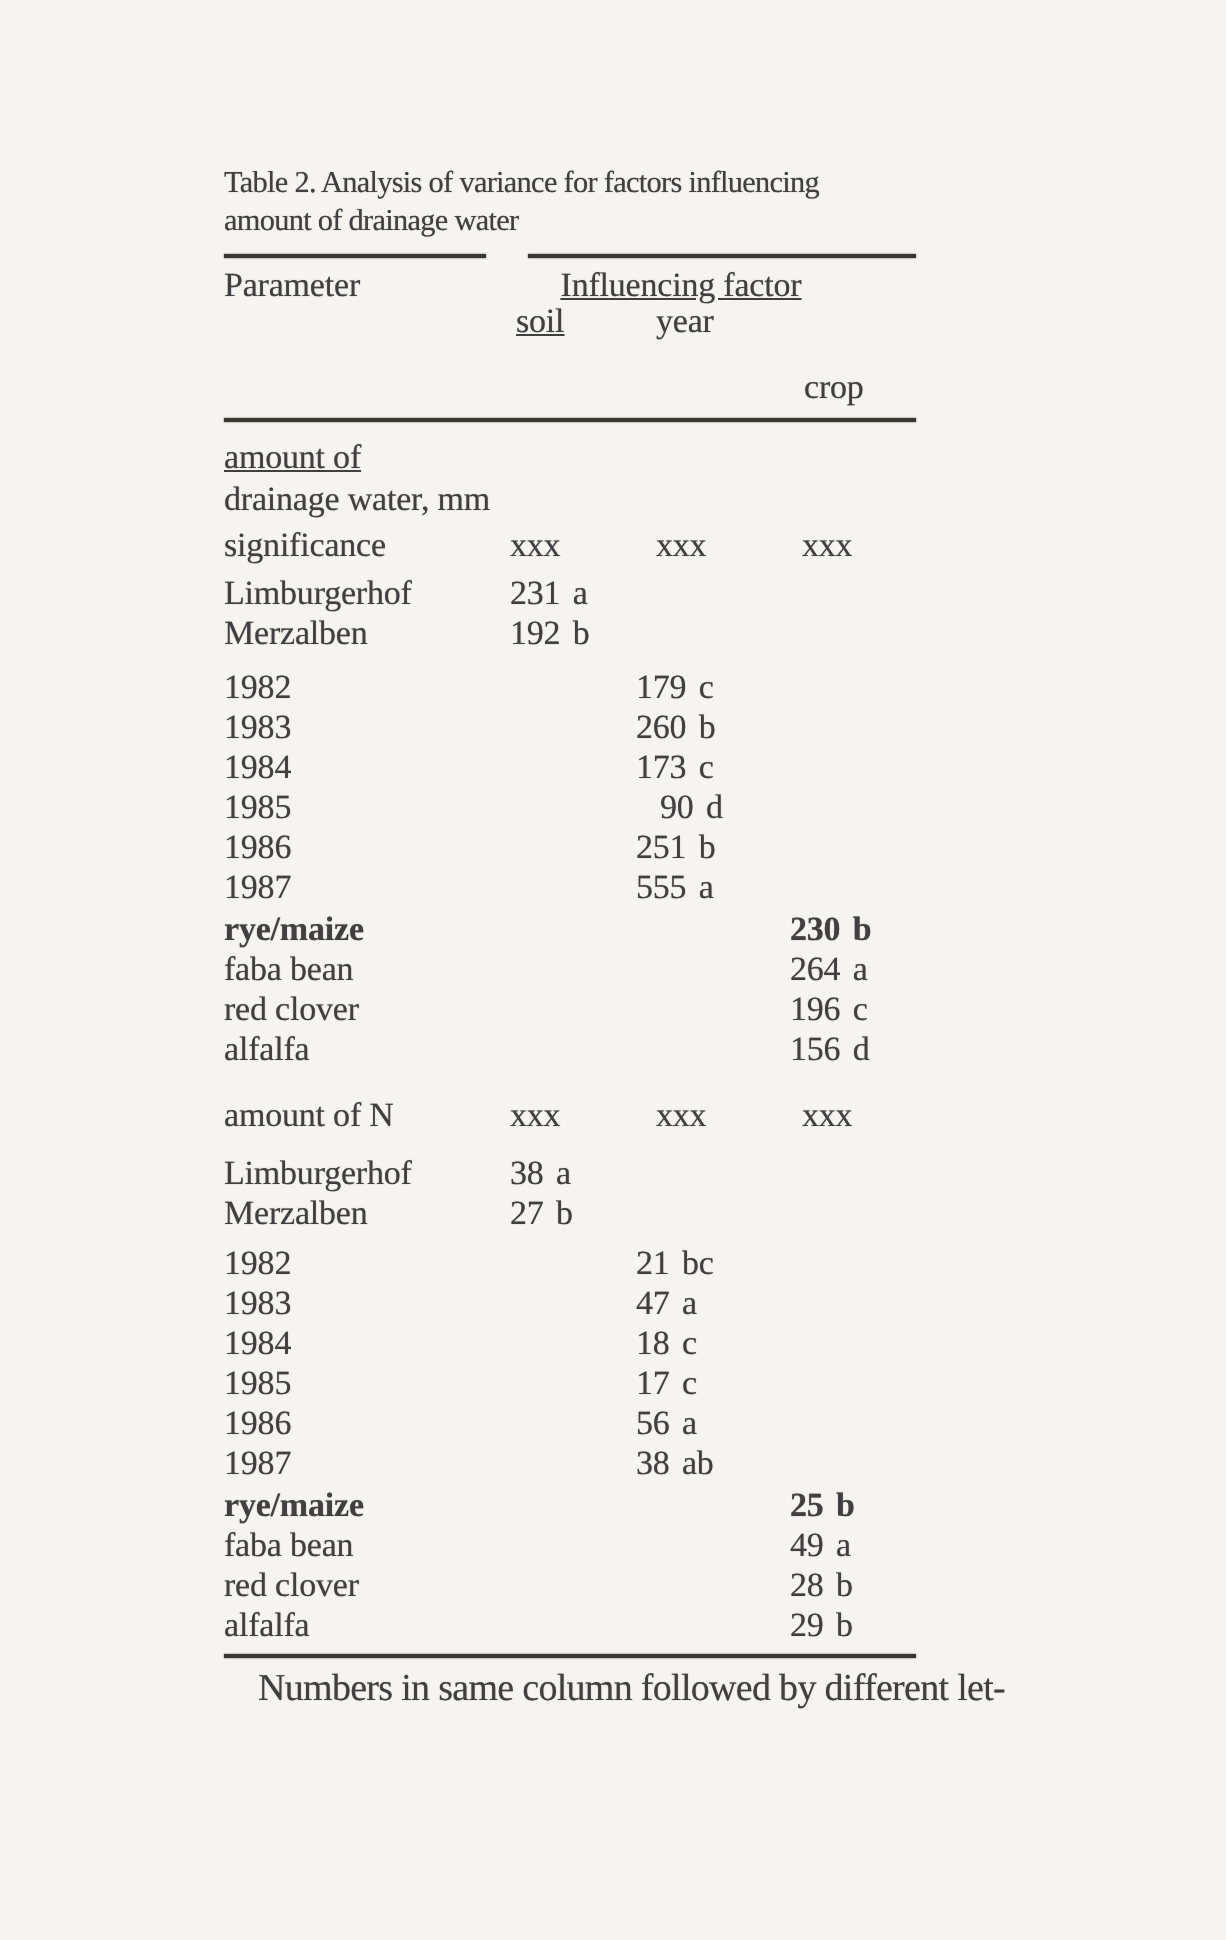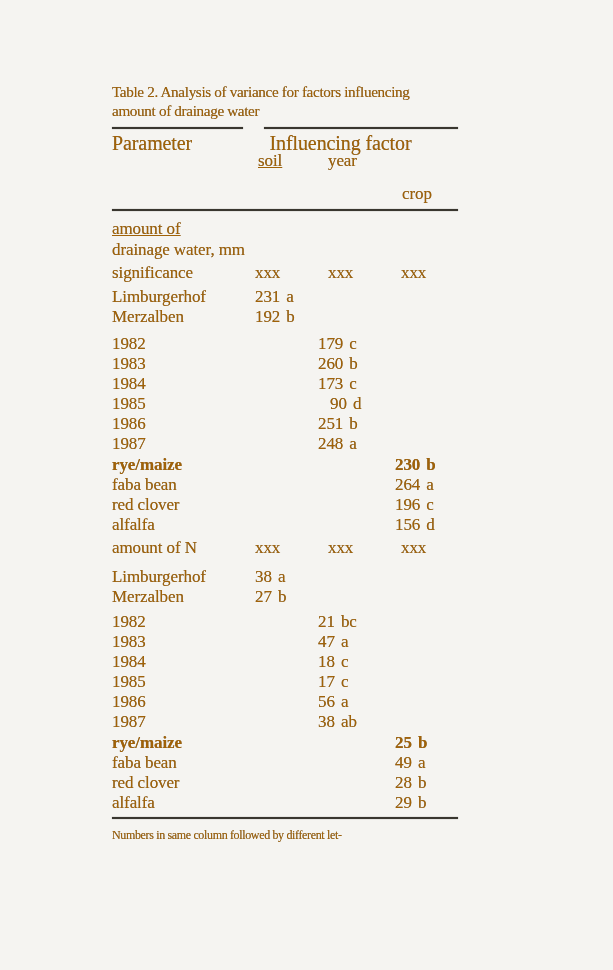--- a/index.html
+++ b/index.html
@@ -1,59 +1,59 @@
 <!DOCTYPE html>
 <html><head>
 <meta charset="utf-8">
 <style>
   html,body { margin:0; padding:0; }
   .page {
     position:relative;
     width:613px; height:970px;
     background:#f5f4f1;
     font-family:"Liberation Serif","DejaVu Serif",serif;
-    color:#a16207;
+    color:#404040;
     text-shadow:0 0 0.5px rgba(51,47,43,0.55);
     overflow:hidden;
   }
   .sheet { position:absolute; left:112px; top:82px; width:346px; }
   .nowrap { white-space:nowrap; }
 
   
   .cap { font-size:15.2px; line-height:19px; letter-spacing:-0.35px; }
   .cap-de { margin-top:3px; }
-  .footnote { margin-top:7px; font-size:12px; line-height:18.5px; letter-spacing:-0.35px; }
+  .footnote { margin-top:7px; font-size:19px; line-height:18.5px; letter-spacing:-0.35px;margin-left:17px; }
 
   
   .rule { height:2px; background:#39362f; box-shadow:0 0 1px rgba(57,54,47,0.8); }
   .rule-top { margin-top:7px; background:none; box-shadow:none; display:flex; }
   .rule-top .seg { height:2px; background:#39362f; box-shadow:0 0 1px rgba(57,54,47,0.8); }
   .seg-l { width:131px; margin-right:21px; }
   .seg-r { flex:1; }
   .rule-mid { margin-top:6px; }
   .rule-bot { margin-top:4px; }
 
   
   .trow { display:grid; grid-template-columns:143px 63px 77px 1fr; font-size:17px; letter-spacing:-0.1px; line-height:20px; }
-  .hrow1 { display:grid; grid-template-columns:143px 1fr; margin-top:5px; font-size:20px; letter-spacing:-0.1px; line-height:18px; }
-  .hrow1 .grp { text-align:center; padding-right:32px; }
+  .hrow1 { display:grid; grid-template-columns:143px 1fr; margin-top:5px; font-size:17px; letter-spacing:-0.1px; line-height:18px; }
+  .hrow1 .grp { text-align:center; padding-right:32px;text-decoration:underline; }
   .hrow2 { line-height:18px; }
   .sub1 { padding-left:3px;text-decoration:underline; } .sub2 { padding-left:10px; } .sub3 { padding-left:7px;margin-top:33px; }
   .c { white-space:nowrap; overflow:visible; }
   .val { word-spacing:2px; }
   .name-row { line-height:20.5px; }
   .sig-row { margin-top:3px; }
   .sx2 { padding-left:10px; } .sx3 { padding-left:6px; }
   .ind { padding-left:12px; }
 
   .g-soil { margin-top:4px; }
   .g-year { margin-top:7px; }
   .g-year2 { margin-top:5px; }
   .g-crop { margin-top:1px;font-weight:bold; }
-  .sec2 { margin-top:3px; }
+  .sec2 { margin-top:13px; }
   .sec1-name { margin-top:8px;text-decoration:underline; }
   sup.u { font-size:10.5px; position:relative; top:-5px; letter-spacing:0; }
 </style>
 </head>
 <body>
 
 <div class="page">
   <div class="sheet">
 
     <div class="cap">
@@ -132,21 +132,21 @@
     </div>
     <div class="trow">
       <div class="c">1986</div>
       <div class="c val"></div>
       <div class="c val">251 b</div>
       <div class="c val"></div>
     </div>
     <div class="trow">
       <div class="c">1987</div>
       <div class="c val"></div>
-      <div class="c val">248 a</div>
+      <div class="c val">555 a</div>
       <div class="c val"></div>
     </div>
 
     <div class="trow g-crop">
       <div class="c">rye/maize</div>
       <div class="c val"></div>
       <div class="c val"></div>
       <div class="c val">230 b</div>
     </div>
     <div class="trow">

